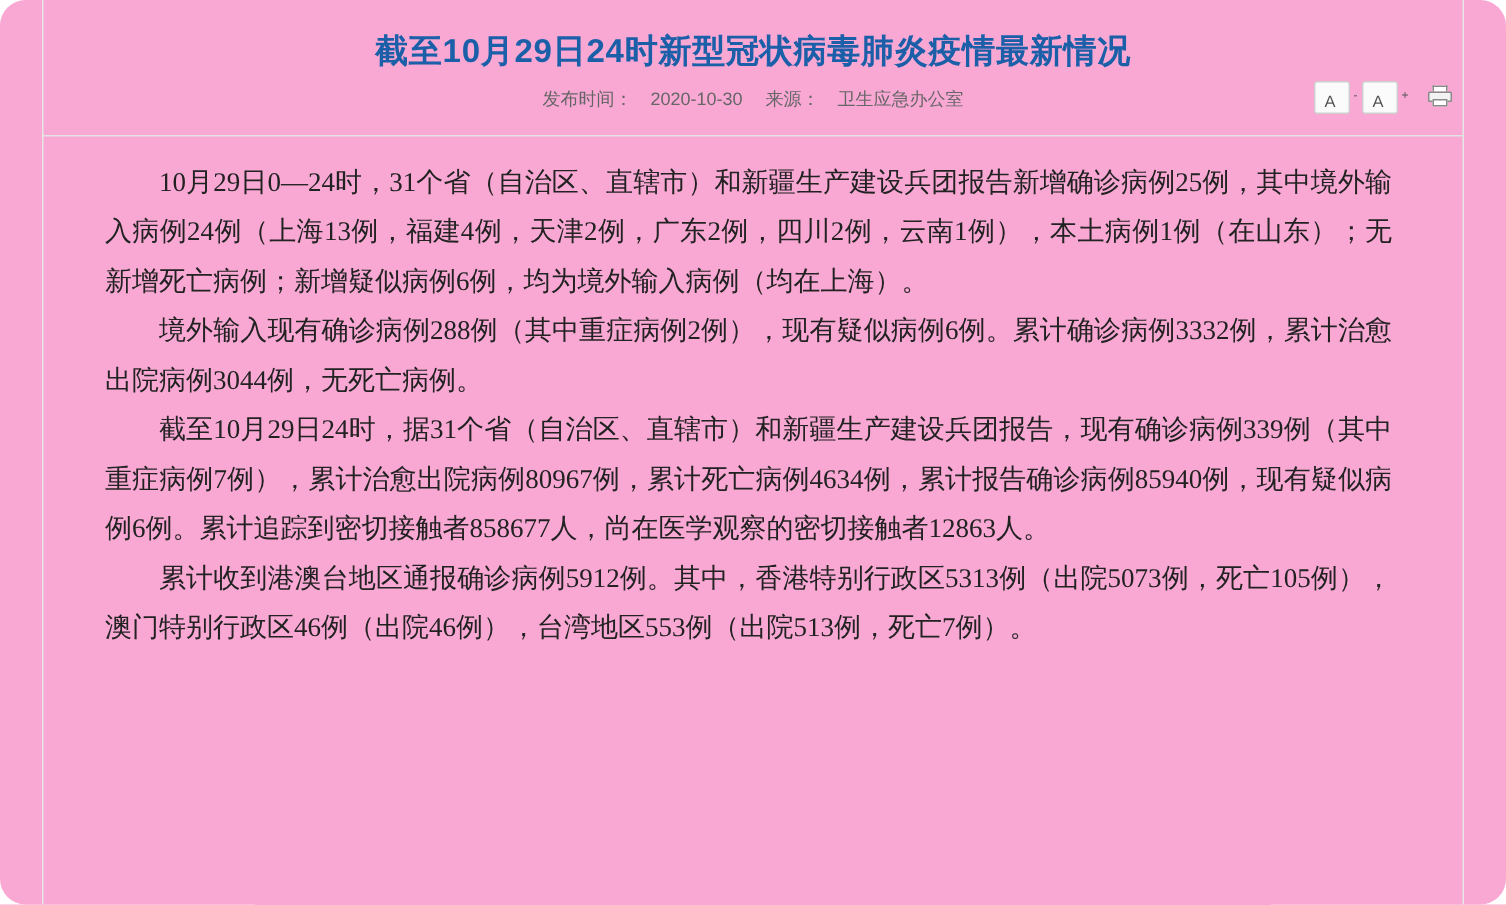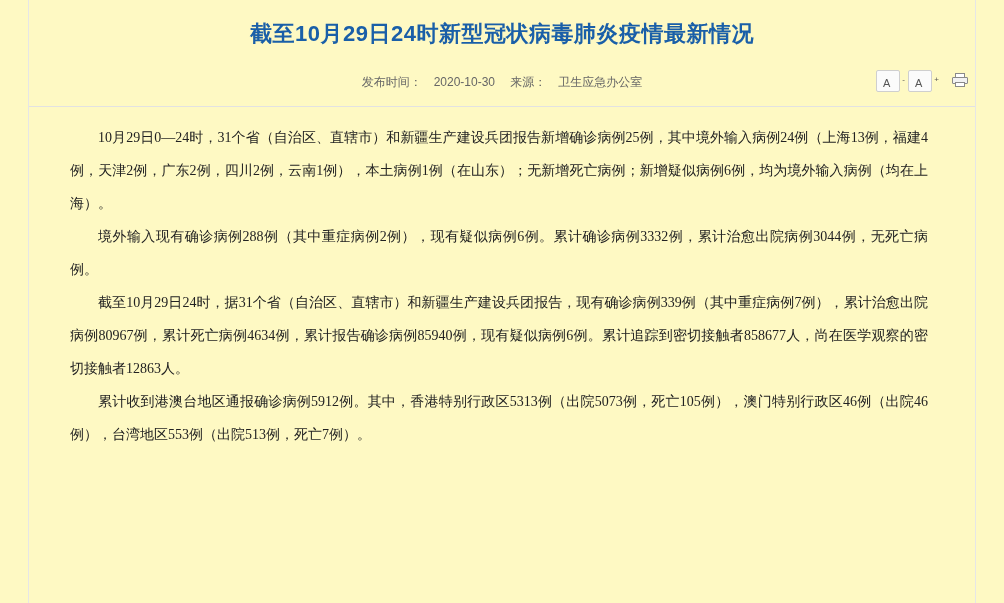--- a/index.html
+++ b/index.html
@@ -11,22 +11,23 @@
     height: 603px;
     background: #ffffff;
     font-family: "Liberation Serif", "DejaVu Serif", serif;
     color: #222222;
     overflow: hidden;
   }
   .page {
     position: relative;
     width: 1004px;
     height: 603px;
-    background: #fef9c3;
+    background: #f9a8d4;
     box-sizing: border-box;
+    border-radius: 17px;
   }
   .side-rule {
     position: absolute;
     top: 0;
     bottom: 0;
     width: 1px;
     background: #e6e6e6;
   }
   .side-rule.left { left: 28px; }
   .side-rule.right { right: 28px; }
@@ -36,21 +37,21 @@
     font-size: 22px;
     font-weight: bold;
     color: #1a5fa8;
     font-family: "Liberation Sans", "DejaVu Sans", sans-serif;
     letter-spacing: 0.5px;
     padding-top: 18px;
     line-height: 32px;
   }
 
   .meta {
-    margin-top: 24px;
+    margin-top: 8px;
     text-align: center;
     font-size: 12px;
     color: #666666;
     font-family: "Liberation Sans", "DejaVu Sans", sans-serif;
     position: relative;
     height: 22px;
   }
   .meta span { margin: 0 6px; }
 
   .tools {
@@ -118,21 +119,21 @@
     box-sizing: border-box;
   }
 
   .divider {
     margin: 10px 28px 0 28px;
     border-top: 1px solid #e2e2e2;
   }
 
   .article {
     padding: 14px 76px 0 70px;
-    font-size: 14px;
+    font-size: 18px;
     line-height: 33px;
     color: #222222;
     text-align: justify;
   }
   .article p {
     margin: 0;
     text-indent: 2em;
   }
 </style>
 </head>

